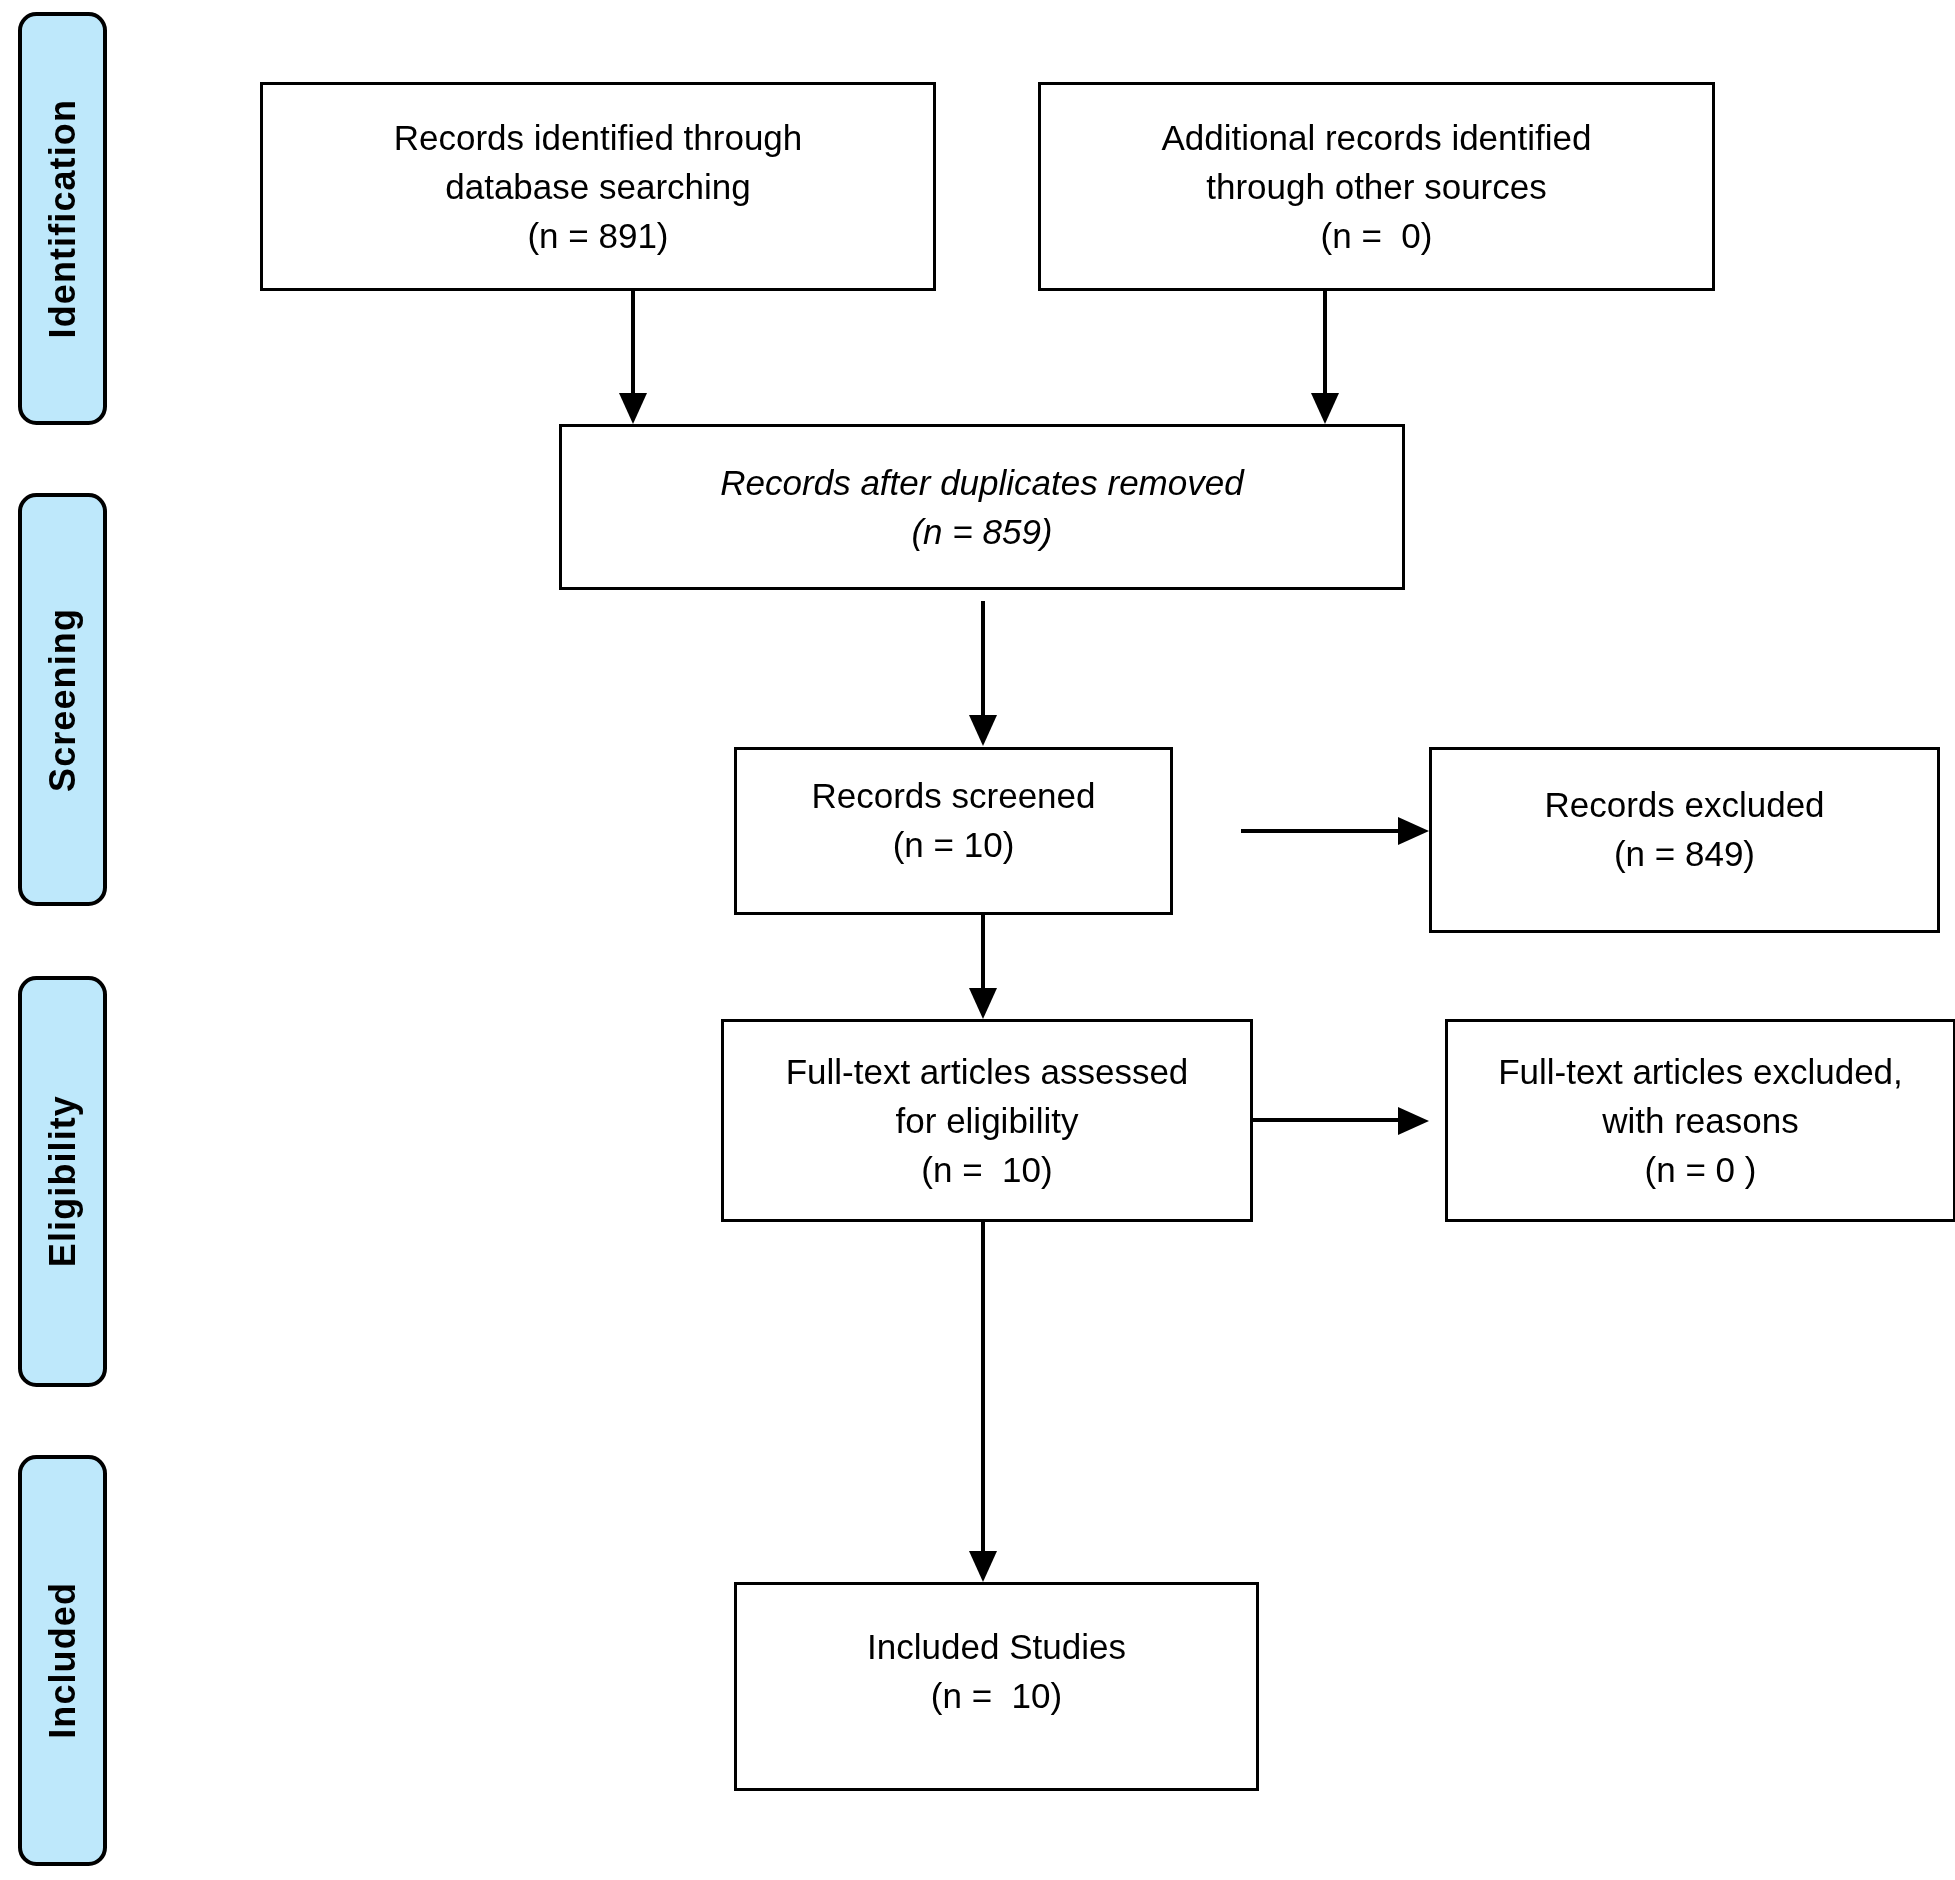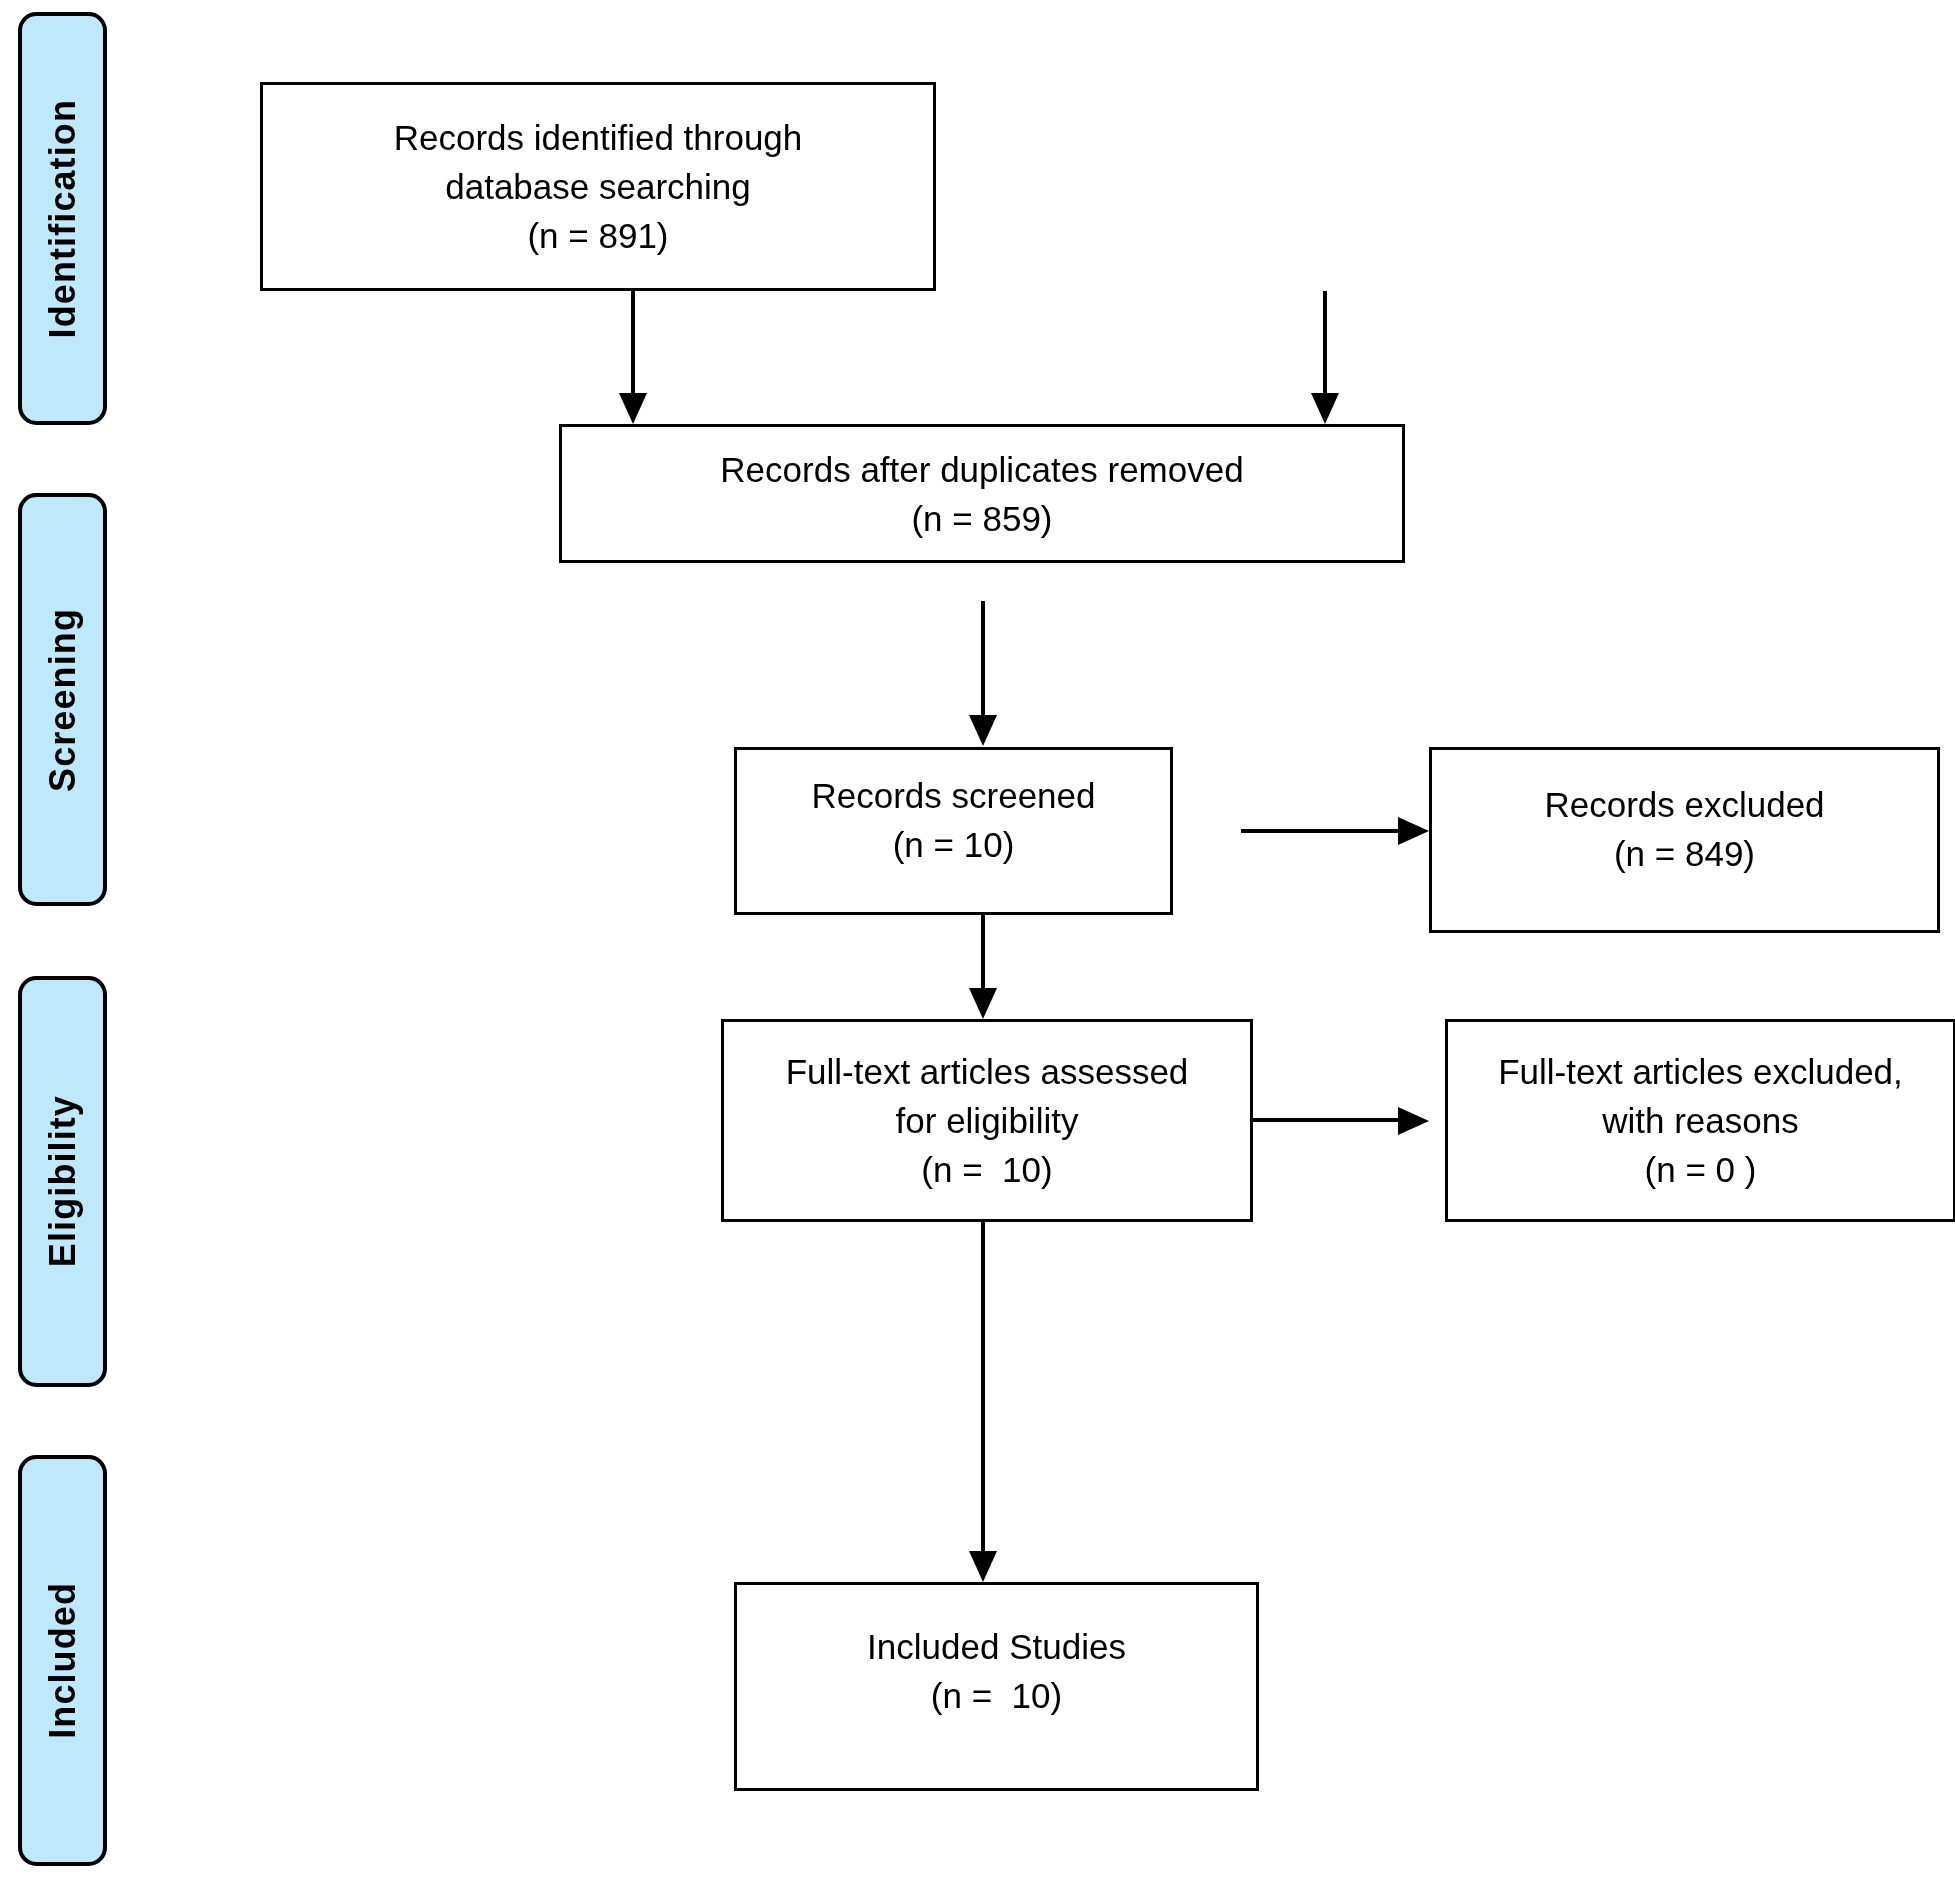--- a/index.html
+++ b/index.html
@@ -50,21 +50,21 @@
     justify-content: center;
     align-items: center;
     text-align: center;
     font-size: 35px;
     line-height: 49px;
   }
   .fbox .line { white-space: pre; }
 
   #box-records-identified { left: 260px;  top: 82px;  width: 676px; height: 209px; }
   #box-additional-records { left: 1038px; top: 82px;  width: 677px; height: 209px; }
-  #box-after-duplicates   { left: 559px; top: 424px;  width: 846px; height: 139px; }
+  #box-after-duplicates   { left: 559px; top: 424px;  width: 846px; height: 166px; font-style: italic; }
   #box-records-screened   { left: 734px; top: 747px; width: 439px;  height: 168px; padding-bottom: 21.6px; }
   #box-records-excluded   { left: 1429px; top: 747px; width: 511px;  height: 186px; padding-bottom: 21.6px; }
   #box-fulltext-assessed  { left: 721px; top: 1019px; width: 532px;  height: 203px; }
   #box-fulltext-excluded  { left: 1429px; top: 1019px; width: 511px;  height: 203px; margin-left: 16px; }
   #box-included-studies   { left: 734px; top: 1582px; width: 525px;  height: 209px; padding-bottom: 32px; }
 
   
   .stem-v { position: absolute; width: 4.3px;  background: var(--arrow, #000000); }
   .stem-h { position: absolute; height: 4.3px; background: var(--arrow, #000000); }
   .head-down {
@@ -111,20 +111,25 @@
   </div>
   <div class="stage" id="stage-included">
     <span class="stage-text">Included</span>
   </div>
 
   <div class="fbox" id="box-records-identified">
       <div class="line">Records identified through</div>
       <div class="line">database searching</div>
       <div class="line">(n = 891)</div>
     </div>
+  <div class="fbox" id="box-additional-records">
+      <div class="line">Additional records identified</div>
+      <div class="line">through other sources</div>
+      <div class="line">(n =  0)</div>
+    </div>
   <div class="fbox" id="box-after-duplicates">
       <div class="line">Records after duplicates removed</div>
       <div class="line">(n = 859)</div>
     </div>
   <div class="fbox" id="box-records-screened">
       <div class="line">Records screened</div>
       <div class="line">(n = 10)</div>
     </div>
   <div class="fbox" id="box-records-excluded">
       <div class="line">Records excluded</div>

